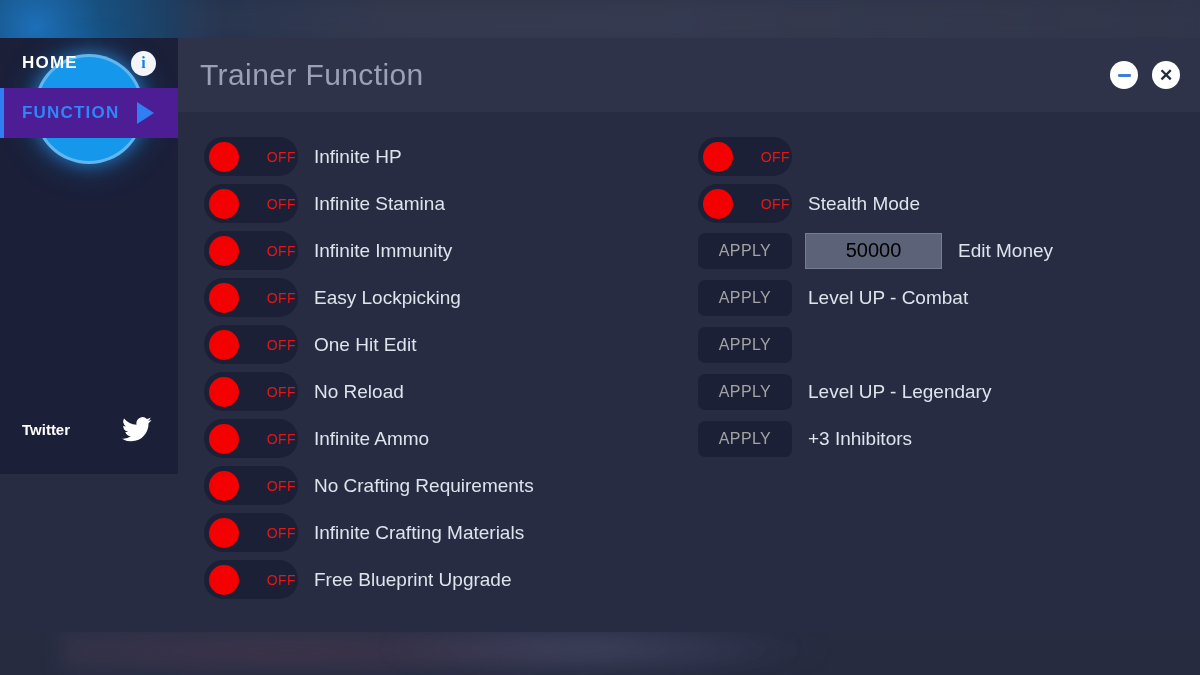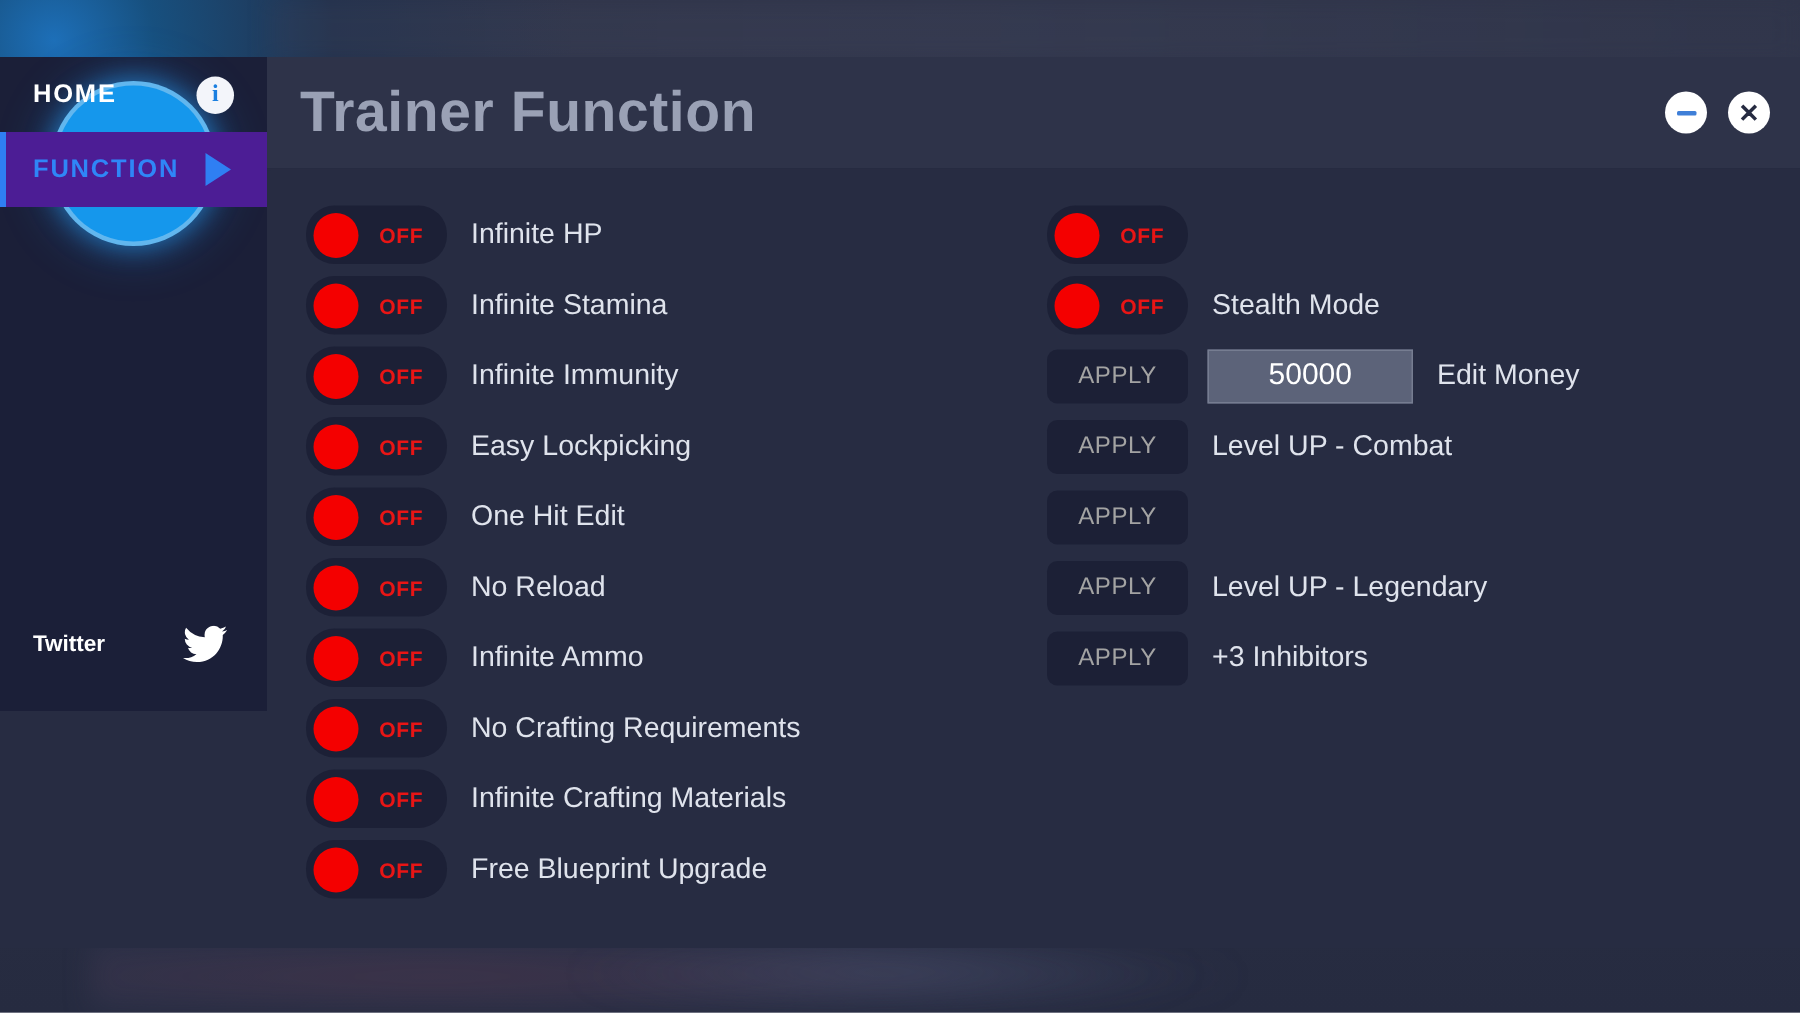--- a/index.html
+++ b/index.html
@@ -138,22 +138,22 @@
   #titlebar {
     height: 75px;
     background: #2e3349;
     border-bottom: 1px solid #262b41;
     display: flex; align-items: center;
     padding: 0 24px 0 22px;
     position: relative;
   }
   #page-title {
     color: #9aa1b5;
-    font-size: 38px;
-    font-weight: bold;
+    font-size: 30px;
+    font-weight: normal;
     letter-spacing: .4px;
   }
   #winbtns {
     position: absolute; right: 20px; top: 50%;
     transform: translateY(-50%);
     display: flex; gap: 14px; align-items: center;
   }
   .winbtn {
     width: 28px; height: 28px; border-radius: 50%;
     background: #ffffff;
@@ -183,23 +183,23 @@
     display: flex; align-items: center;
     flex: 0 0 94px;
     padding-left: 5px;
   }
   .toggle .knob {
     width: 30px; height: 30px; border-radius: 50%;
     background: #f40000;
     flex: 0 0 30px;
   }
   .toggle .tstate {
-    color: #e81515; font-size: 14px; font-weight: bold;
+    color: #e81515; font-size: 14px; font-weight: normal;
     letter-spacing: .4px;
-    flex: 1; text-align: center; margin-right: 2px;
+    flex: 1; text-align: right; margin-right: 2px;
   }
 
   .applybtn {
     width: 94px; height: 36px;
     background: #1c2036;
     border-radius: 7px;
     display: flex; align-items: center; justify-content: center;
     flex: 0 0 94px;
     color: #a3a3a3; font-size: 16px; letter-spacing: .4px;
   }
@@ -210,21 +210,21 @@
     margin-left: 16px;
     white-space: nowrap;
   }
 
   .moneyinput {
     width: 137px; height: 36px;
     background: #5c6379;
     border: 1px solid #767d91;
     margin-left: 13px;
     display: flex; align-items: center; justify-content: center;
-    color: #ffffff; font-size: 20px;
+    color: #000000; font-size: 20px;
     flex: 0 0 137px;
   }
 </style>
 </head>
 <body>
 
 <div id="desktop">
   <div id="backdrop-base"></div>
   <div id="backdrop-smear"></div>
   <div id="backdrop-lowglow"></div>

